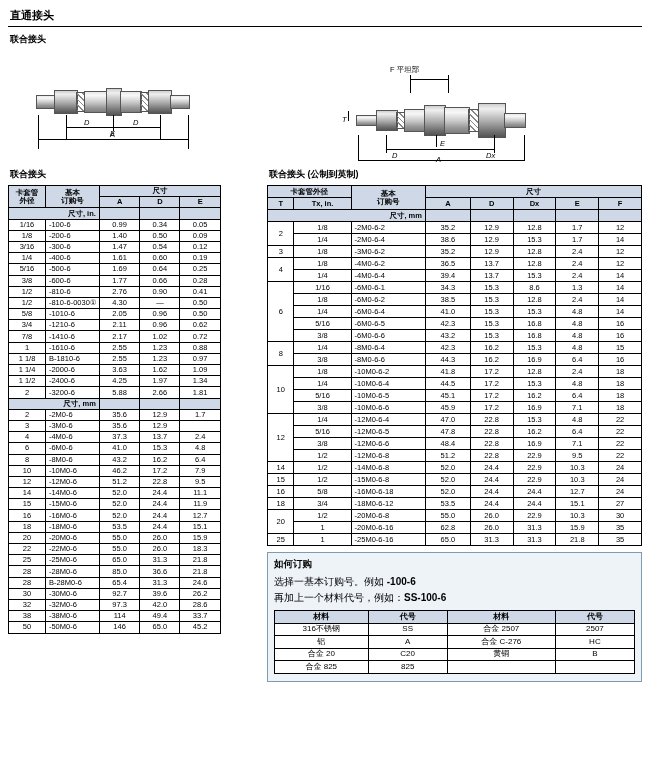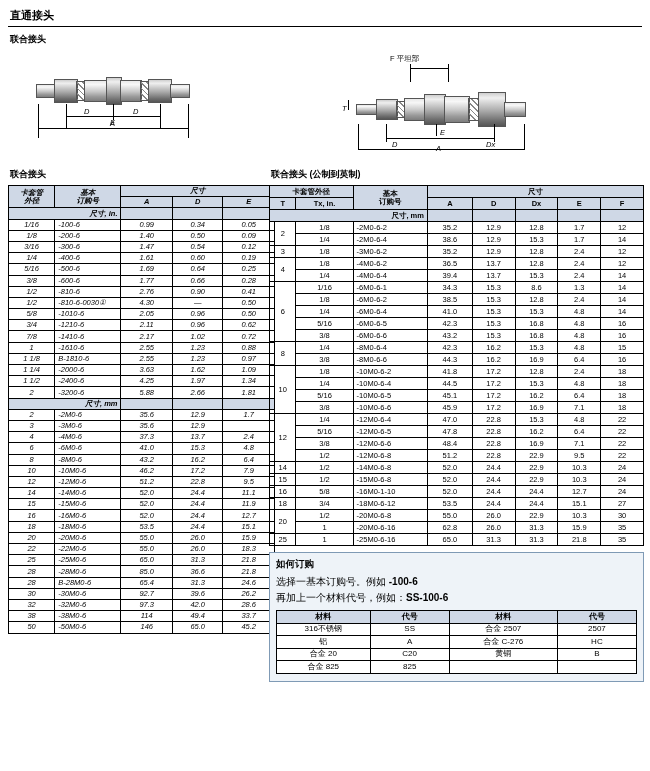--- a/index.html
+++ b/index.html
@@ -18,21 +18,21 @@
   
   .doc-title {
     font-size: 11px; font-weight: bold; padding: 2px 0 3px 2px;
   }
   .title-rule { border-bottom: 1px solid #000; margin-bottom: 6px; }
 
   .sec-title { font-size: 9px; font-weight: bold; margin: 0 0 4px 2px; }
 
   
   .figs { position: relative; height: 118px; }
-  .fig { position: absolute; top: 4px; }
+  .fig { position: absolute; top: 15px; }
   .fig-left { left: 10px; width: 250px; }
   .fig-right { left: 310px; width: 290px; }
 
   .drawing { position: relative; }
 
   
   .body-shape { position: absolute; background: linear-gradient(to bottom,#e9e9e9 0%,#f7f7f7 18%,#c9c9c9 52%,#9a9a9a 78%,#7d7d7d 100%); border: 1px solid #555; }
   .dark { background: linear-gradient(to bottom,#cfcfcf 0%,#efefef 15%,#a8a8a8 55%,#6d6d6d 85%,#555 100%); }
   .hatch { background-image: repeating-linear-gradient(45deg,#888 0 1px,transparent 1px 4px); }
 
@@ -151,21 +151,21 @@
         <div class="dimline" style="left:40px;top:95px;width:166px;"></div>
       </div>
     </div>
   </div>
 
   <div class="cols">
 
     <div class="colL">
       <div class="sec-title">联合接头</div>
 
-      <table class="tbl-left" style="width:267px;font-style:italic;">
+      <table class="tbl-left" style="width:213px;">
         <thead>
           <tr>
             <th rowspan="2" style="width:44px;">卡套管<br>外径</th>
             <th rowspan="2" style="width:63px;">基本<br>订购号</th>
             <th colspan="3">尺寸</th>
           </tr>
           <tr>
             <th style="width:49px;">A</th>
             <th style="width:48px;">D</th>
             <th style="width:49px;">E</th>
@@ -673,21 +673,21 @@
               <td class="lft">-15M0-6-8</td>
               <td>52.0</td>
               <td>24.4</td>
               <td>22.9</td>
               <td>10.3</td>
               <td>24</td>
             </tr>
             <tr>
               <td rowspan="1">16</td>
               <td>5/8</td>
-              <td class="lft">-16M0-1-10</td>
+              <td class="lft">-16M0-6-18</td>
               <td>52.0</td>
               <td>24.4</td>
               <td>24.4</td>
               <td>12.7</td>
               <td>24</td>
             </tr>
             <tr>
               <td rowspan="1">18</td>
               <td>3/4</td>
               <td class="lft">-18M0-6-12</td>

